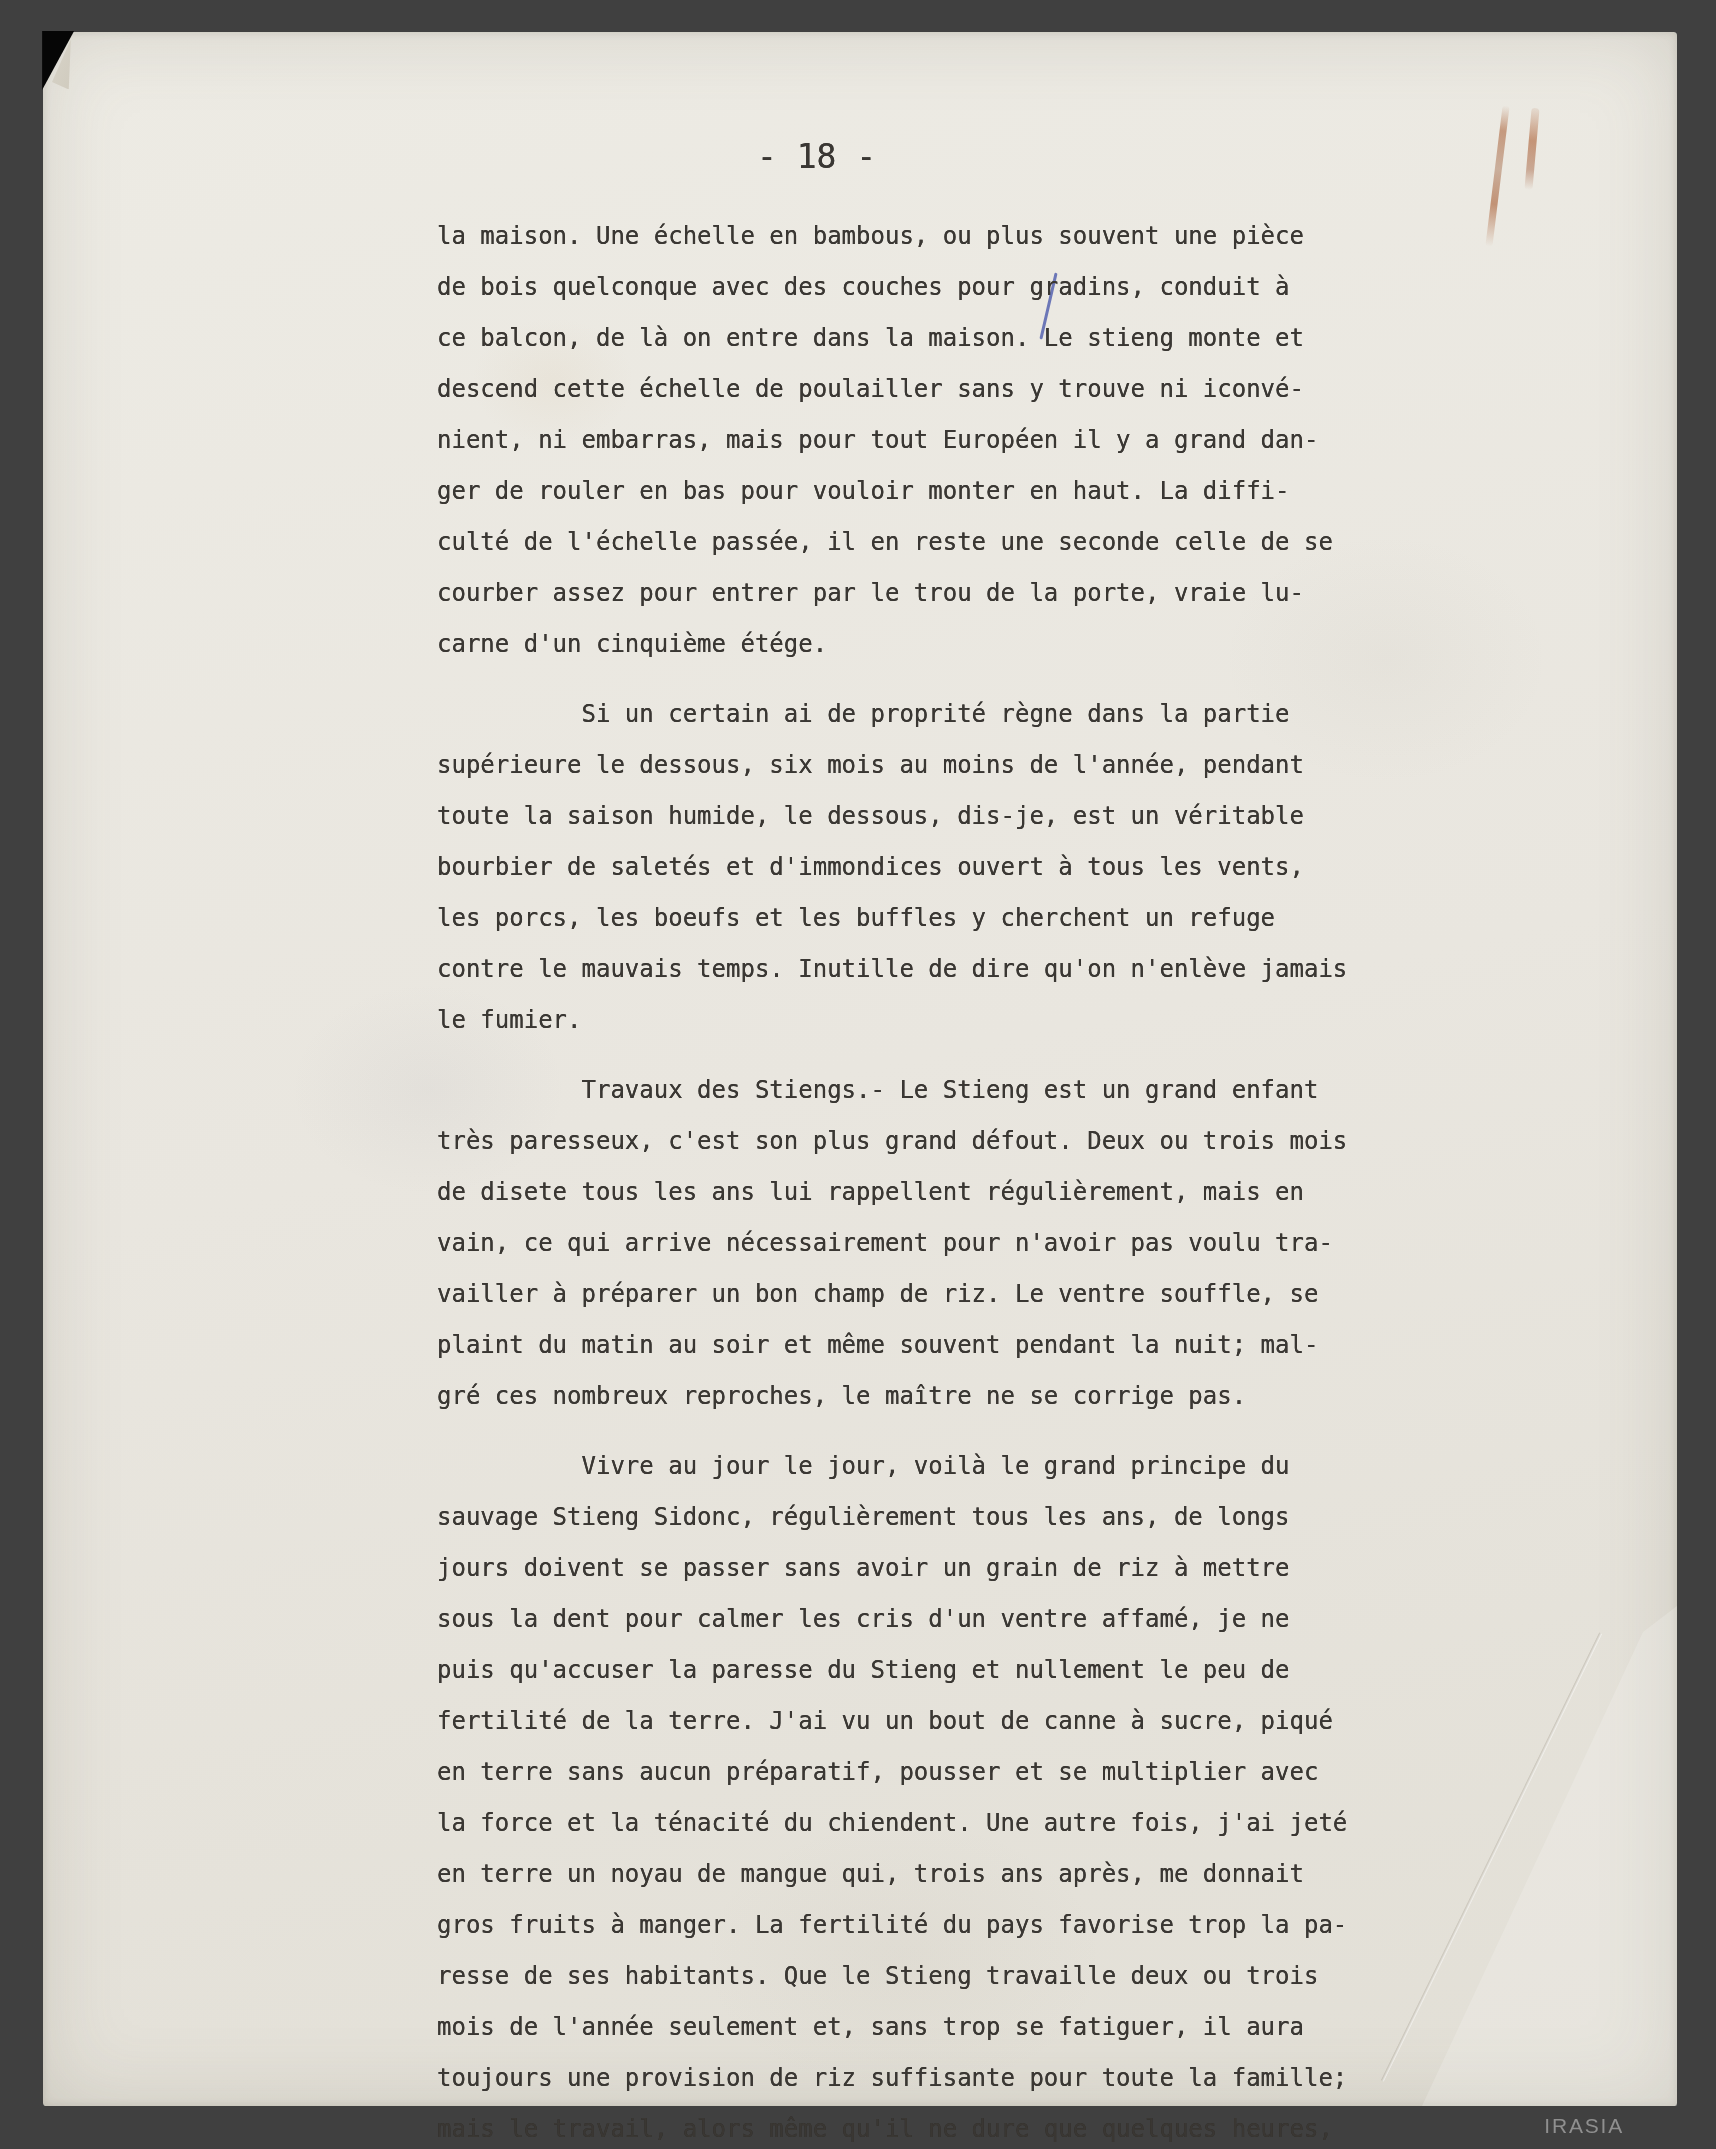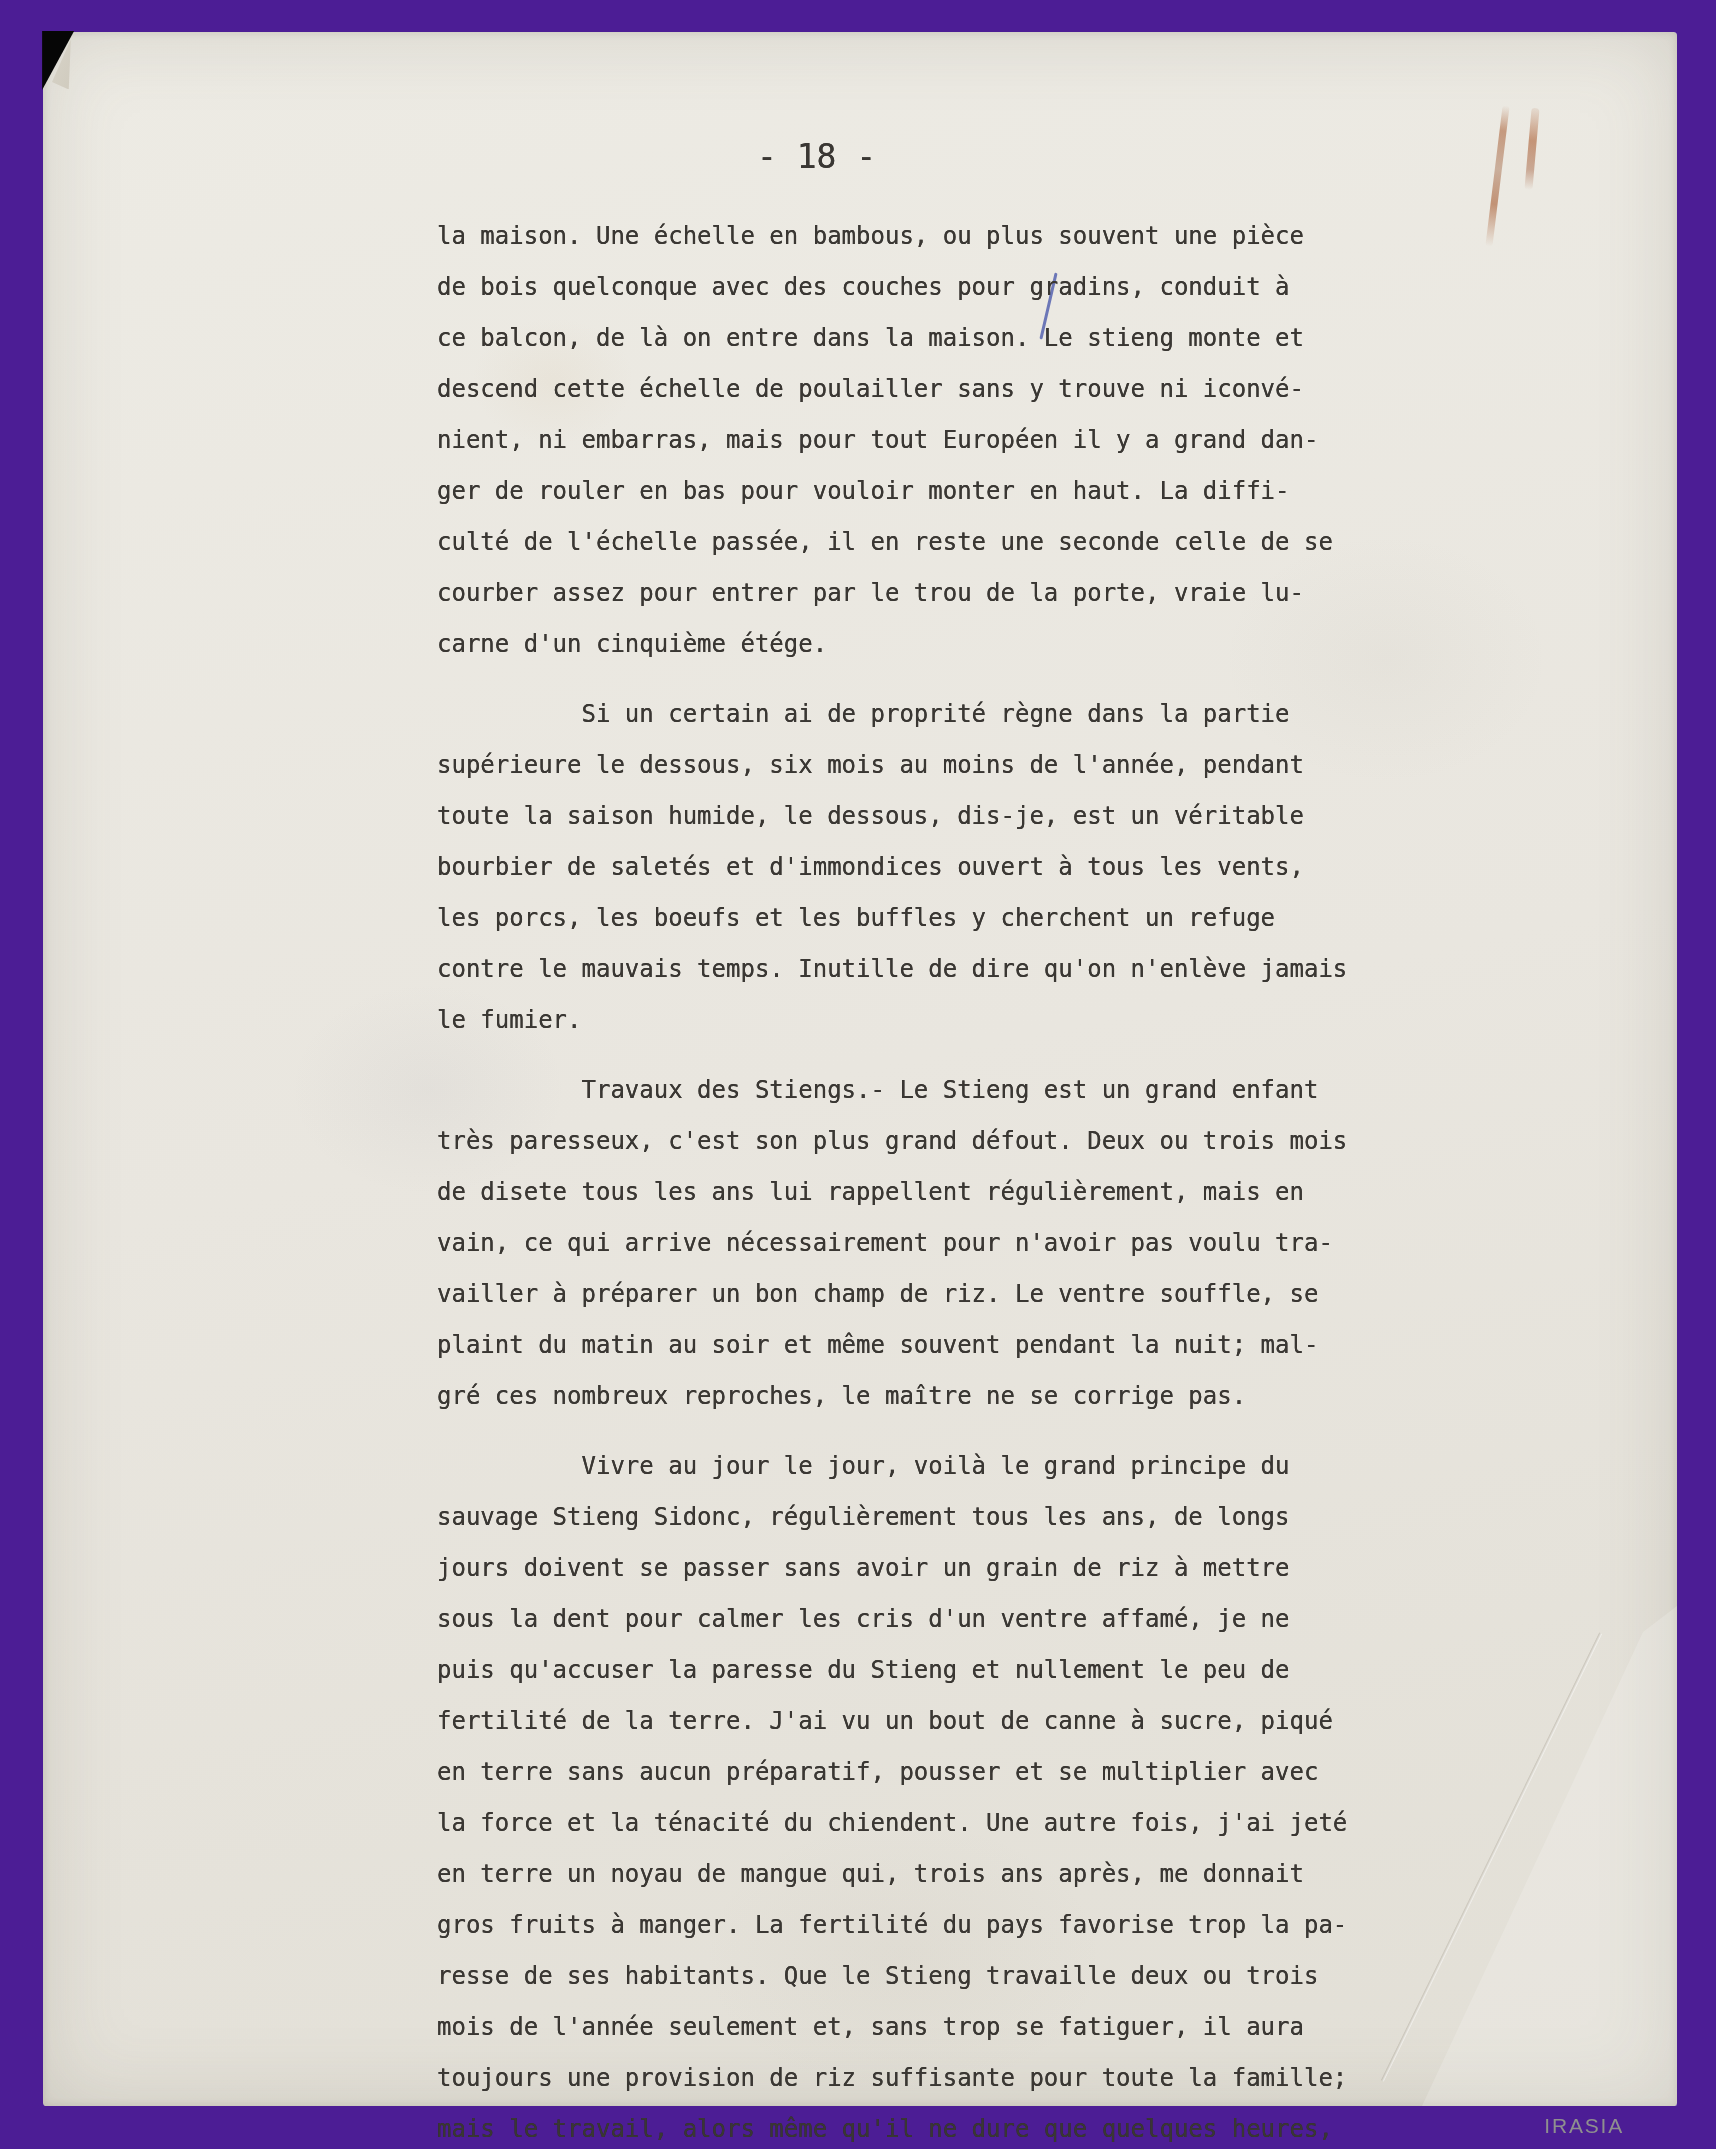--- a/index.html
+++ b/index.html
@@ -1,19 +1,19 @@
 <!DOCTYPE html>
 <html style="font-size:14.3px"><head>
 <meta charset="utf-8">
 <style>
   html,body{margin:0;padding:0;background:#000;}
   .stage{
     position:relative;
     width:1717px;height:2149px;
-    background:#4c1d95;
+    background:#404040;
     overflow:hidden;
     font-family:"DejaVu Sans Mono","Liberation Mono",monospace;
   }
   .paper{
     position:absolute;
     left:43px;top:32px;
     width:1634px;height:2074px;
     background-image:
       radial-gradient(ellipse 116px 90px at 510px 349px, rgba(205,180,140,.10), transparent 70%),
       radial-gradient(ellipse 197px 152px at 385px 1057px, rgba(120,120,140,.06), transparent 70%),

